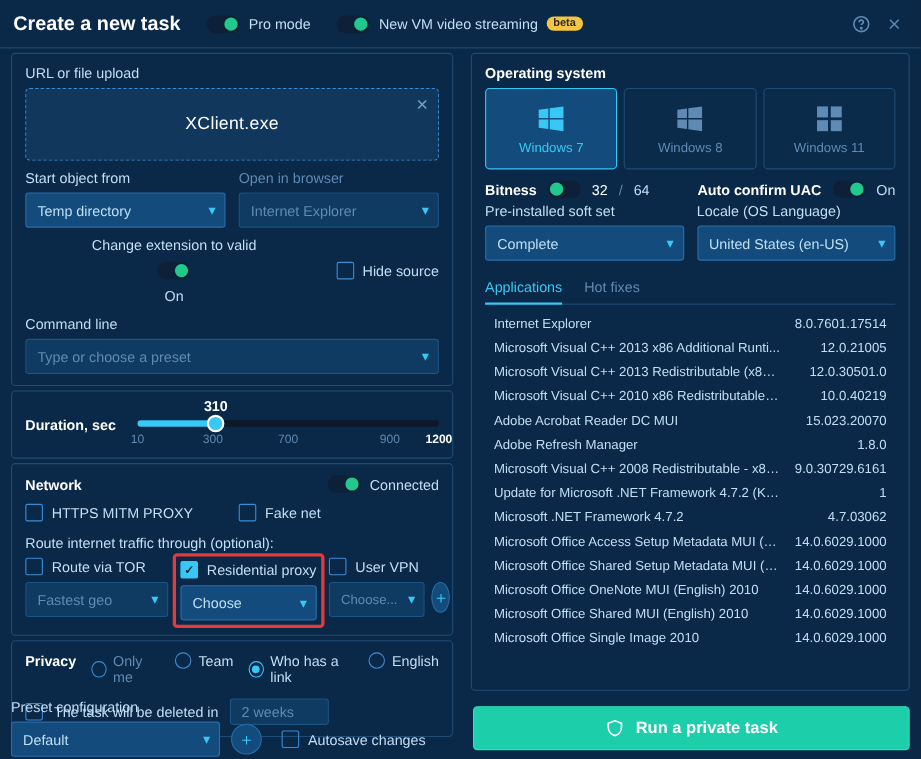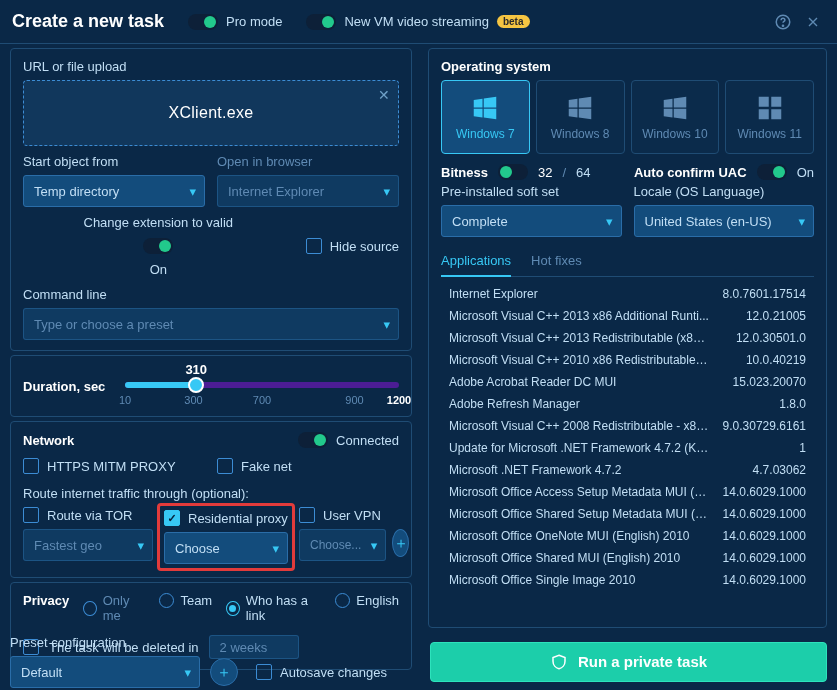--- a/index.html
+++ b/index.html
@@ -138,21 +138,21 @@
   
   .checkbox {
     width: 16px; height: 16px; border: 1.5px solid #3c8cd4; border-radius: 2px;
     display:flex; align-items:center; justify-content:center;
     cursor:pointer; flex-shrink:0;
   }
   .checkbox.checked { background: var(--accent); border-color: var(--accent); }
   .checkbox.checked::after { content: "✓"; color: #06233d; font-size: 11px; font-weight: bold; }
   .check-row { display:flex; align-items:center; gap:8px; }
   .slider-track {
-    flex:1; height: 6px; background:#4c1d95; border-radius:3px; position:relative; margin-top:16px; margin-bottom:18px;
+    flex:1; height: 6px; background:#0f172a; border-radius:3px; position:relative; margin-top:16px; margin-bottom:18px;
   }
   .slider-fill { position:absolute; left:0; top:0; height:100%; background: var(--accent); border-radius:3px; }
   .slider-thumb {
     position:absolute; top:50%; transform:translate(-50%,-50%);
     width:16px; height:16px; border-radius:50%;
     background: var(--accent); border: 2px solid #fff; box-sizing:border-box;
     cursor:grab;
   }
   .slider-val { position:absolute; top:-20px; transform:translateX(-50%); font-size:13px; font-weight:600; color:var(--text-strong);}
   .slider-tick { position:absolute; top:12px; font-size:11px; color:var(--text-dim); transform:translateX(-50%);}
@@ -426,26 +426,20 @@
           <span>Windows 7</span>
         </div>
         <div class="os-tile">
           <svg viewBox="0 0 24 24" fill="currentColor">
               <path d="M3 5.5l7-1v7H3V5.5zM11 4.4l10-1.4v8.5H11V4.4zM3 12.5h7v7l-7-1v-6zM11 12.5h10V21l-10-1.4v-7.1z"></path>
             </svg>
           <span>Windows 8</span>
         </div>
         <div class="os-tile">
           <svg viewBox="0 0 24 24" fill="currentColor">
-              <path d="M3 5.5l7-1v7H3V5.5zM11 4.4l10-1.4v8.5H11V4.4zM3 12.5h7v7l-7-1v-6zM11 12.5h10V21l-10-1.4v-7.1z"></path>
-            </svg>
-          <span>Windows 10</span>
-        </div>
-        <div class="os-tile">
-          <svg viewBox="0 0 24 24" fill="currentColor">
               <rect x="3" y="3" width="8" height="8"></rect>
               <rect x="13" y="3" width="8" height="8"></rect>
               <rect x="3" y="13" width="8" height="8"></rect>
               <rect x="13" y="13" width="8" height="8"></rect>
             </svg>
           <span>Windows 11</span>
         </div>
       </div>
 
       <div style="display:flex; align-items:center; margin-top:10px; gap:10px;">

